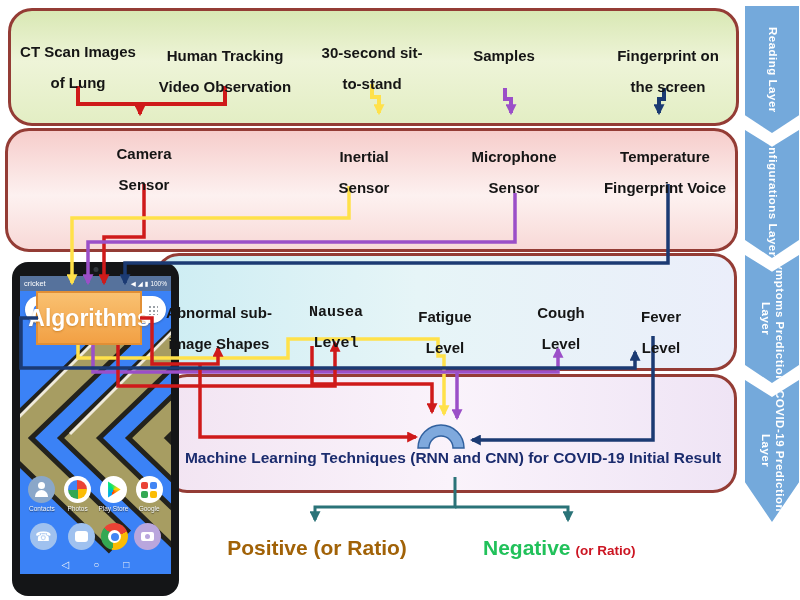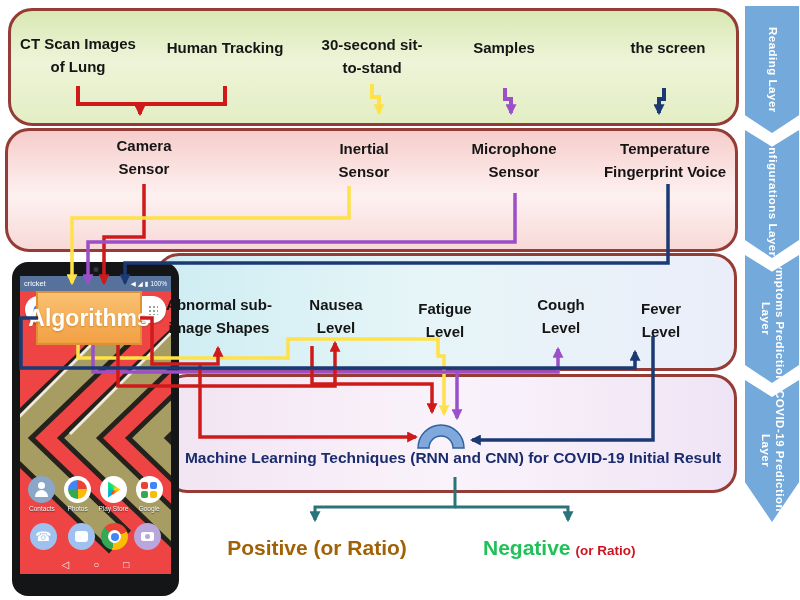--- a/index.html
+++ b/index.html
@@ -20,34 +20,34 @@
         align-items:center;justify-content:center;z-index:2;}
   .chev span{writing-mode:vertical-rl;color:#fff;font-weight:bold;font-size:11.5px;
         text-align:center;line-height:1.18;letter-spacing:.5px;}
   #chev1{top:6px;height:127px;clip-path:polygon(0 0,100% 0,100% 86%,50% 100%,0 86%);}
   #chev2{top:130px;height:128px;clip-path:polygon(0 0,50% 13%,100% 0,100% 86%,50% 100%,0 86%);}
   #chev3{top:255px;height:128px;clip-path:polygon(0 0,50% 13%,100% 0,100% 86%,50% 100%,0 86%);}
   #chev4{top:380px;height:142px;clip-path:polygon(0 0,50% 12%,100% 0,100% 72%,50% 100%,0 72%);}
   
   .lbl{position:absolute;transform:translateX(-50%);text-align:center;font-weight:bold;
        color:#151515;font-size:15px;line-height:1.55;z-index:6;white-space:nowrap;}
-  .lbl span{display:block;}
+  .lbl span{display:block;margin-top:8px;}
   #ml-text{position:absolute;left:170px;top:449px;width:566px;text-align:center;font-weight:bold;
        color:#1b2c6e;font-size:15.5px;z-index:6;}
   #out-positive{position:absolute;left:317px;top:536px;transform:translateX(-50%);
        color:#a16207;font-size:21px;font-weight:bold;z-index:6;white-space:nowrap;}
   #out-negative{position:absolute;left:483px;top:536px;z-index:6;white-space:nowrap;}
   #out-negative .neg{color:#21c15a;font-size:21px;font-weight:bold;}
   #out-negative .sfx{color:#cc1522;font-size:13.5px;font-weight:bold;margin-left:5px;}
   
   .phone{position:absolute;left:12px;top:262px;width:167px;height:334px;background:#141517;
          border-radius:16px;z-index:3;}
   .cam-dot{position:absolute;top:5px;left:50%;transform:translateX(-50%);width:5px;height:5px;
          background:#33383e;border-radius:50%;}
-  .screen{position:absolute;left:8px;top:14px;width:151px;height:298px;background:#ef4444;overflow:hidden;}
+  .screen{position:absolute;left:8px;top:14px;width:151px;height:298px;background:#3b82f6;overflow:hidden;}
   .wallpaper{position:absolute;left:0;top:0;width:151px;height:298px;}
   .statusbar{position:absolute;left:0;top:0;right:0;height:15px;background:#56729c;color:#fff;
          font-size:7.5px;display:flex;justify-content:space-between;align-items:center;padding:0 4px;z-index:2;}
   .statusbar .icons{display:flex;gap:2px;align-items:center;font-size:6.5px;}
   .searchpill{position:absolute;left:5px;right:5px;top:20px;height:27px;background:#fff;border-radius:14px;
          display:flex;align-items:center;justify-content:space-between;padding:0 8px;z-index:2;
          box-shadow:0 1px 2px rgba(0,0,0,.25);}
   .g-letter{font-size:15px;font-weight:bold;color:#4285f4;}
   .grid-ic{width:11px;height:11px;background-image:radial-gradient(#9aa0a6 1.1px,transparent 1.2px);
          background-size:4px 4px;background-position:1px 1px;}
@@ -112,29 +112,31 @@
   <div class="chev" id="chev4">
     <span>COVID-19 Prediction Layer</span>
   </div>
 
   <div class="lbl" style="left:78px;top:32px;">
     <span>CT Scan Images</span>
     <span>of Lung</span>
   </div>
   <div class="lbl" style="left:225px;top:36px;">
     <span>Human Tracking</span>
+    <span>Video Observation</span>
   </div>
   <div class="lbl" style="left:372px;top:33px;">
     <span>30-second sit-</span>
     <span>to-stand</span>
   </div>
   <div class="lbl" style="left:504px;top:36px;">
     <span>Samples</span>
   </div>
   <div class="lbl" style="left:668px;top:36px;">
+    <span>Fingerprint on</span>
     <span>the screen</span>
   </div>
 
   <div class="lbl" style="left:144px;top:134px;">
     <span>Camera</span>
     <span>Sensor</span>
   </div>
   <div class="lbl" style="left:364px;top:137px;">
     <span>Inertial</span>
     <span>Sensor</span>
@@ -145,21 +147,21 @@
   </div>
   <div class="lbl" style="left:665px;top:137px;">
     <span>Temperature</span>
     <span>Fingerprint Voice</span>
   </div>
 
   <div class="lbl" style="left:219px;top:293px;">
     <span>Abnormal sub-</span>
     <span>image Shapes</span>
   </div>
-  <div class="lbl" style="left:336px;top:293px;">
+  <div class="lbl" style="left:336px;top:293px;font-family:Liberation Mono, monospace;">
     <span>Nausea</span>
     <span>Level</span>
   </div>
   <div class="lbl" style="left:445px;top:297px;">
     <span>Fatigue</span>
     <span>Level</span>
   </div>
   <div class="lbl" style="left:561px;top:293px;">
     <span>Cough</span>
     <span>Level</span>

